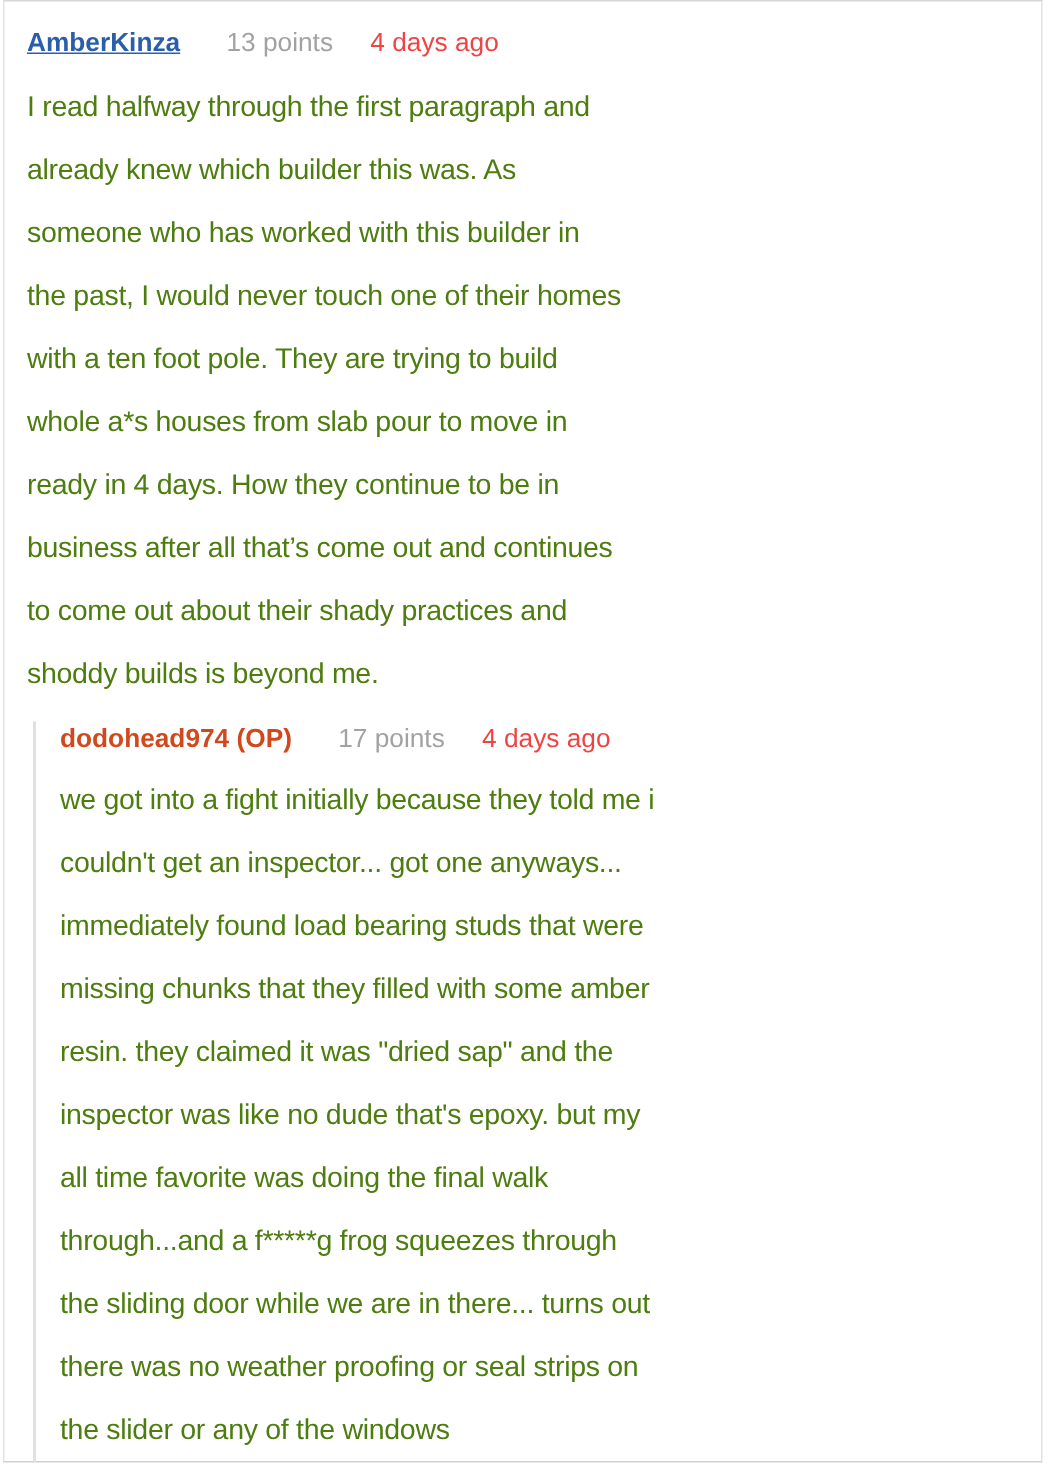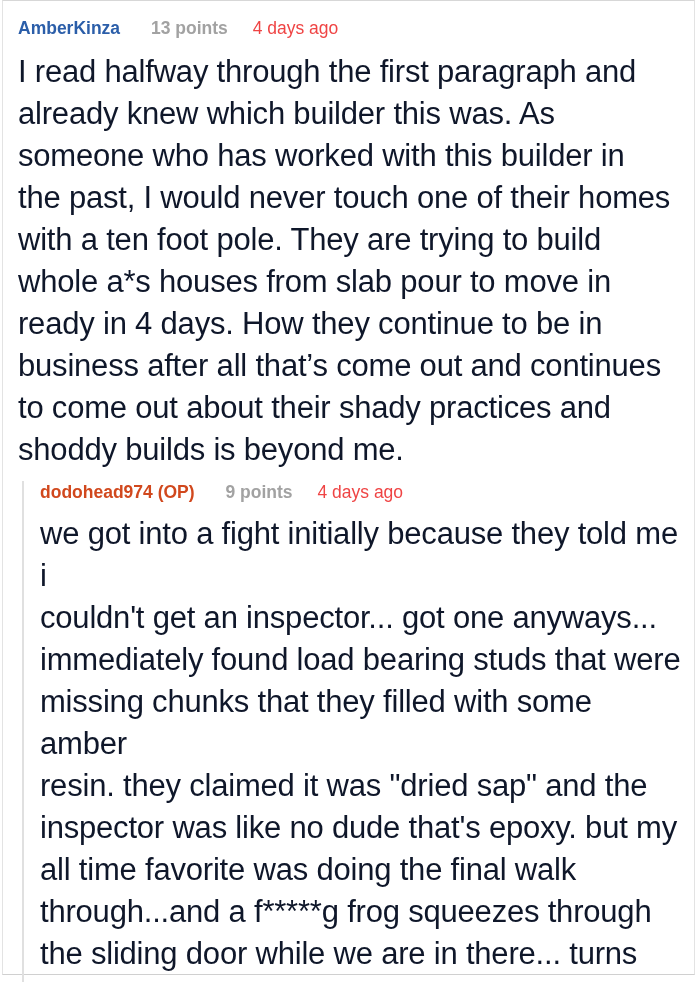--- a/index.html
+++ b/index.html
@@ -30,30 +30,30 @@
   .comment-meta {
     line-height: 22px;
     font-size: 17.5px;
     white-space: nowrap;
   }
   .comment-author {
     font-weight: bold;
     text-decoration: none;
     cursor: pointer;
   }
-  .author-blue   { color: #2b5ea9; }
+  .author-blue   { color: #2b5ea9; text-decoration: underline; }
   .author-orange { color: #d1481d; text-align: right; }
-  .comment-points { color: #a2a2a2; margin-left: 26px; font-weight: bold; }
+  .comment-points { color: #a2a2a2; margin-left: 26px; }
   .comment-age    { color: #ef4444; margin-left: 20px; }
   .comment-body {
     margin-top: 12px;
-    font-size: 31px;
+    font-size: 19px;
     line-height: 42px;
     letter-spacing: -0.2px;
-    color: #0f172a;
+    color: #4d7c0f;
     white-space: pre-line;
   }
   .reply {
     margin-top: 10px;
     margin-left: 4px;
     border-left: 2px solid #e0e0e0;
     padding-left: 16px;
   }
   .reply .comment-body {
     margin-top: 10px;
@@ -78,21 +78,21 @@
 whole a*s houses from slab pour to move in
 ready in 4 days. How they continue to be in
 business after all that’s come out and continues
 to come out about their shady practices and
 shoddy builds is beyond me.</div>
   </div>
 
   <div class="reply">
     <div class="comment-meta">
       <span class="comment-author author-orange">dodohead974 (OP)</span>
-      <span class="comment-points">9 points</span>
+      <span class="comment-points">17 points</span>
       <span class="comment-age">4 days ago</span>
     </div>
     <div class="comment-body">we got into a fight initially because they told me i
 couldn't get an inspector... got one anyways...
 immediately found load bearing studs that were
 missing chunks that they filled with some amber
 resin. they claimed it was "dried sap" and the
 inspector was like no dude that's epoxy. but my
 all time favorite was doing the final walk
 through...and a f*****g frog squeezes through

